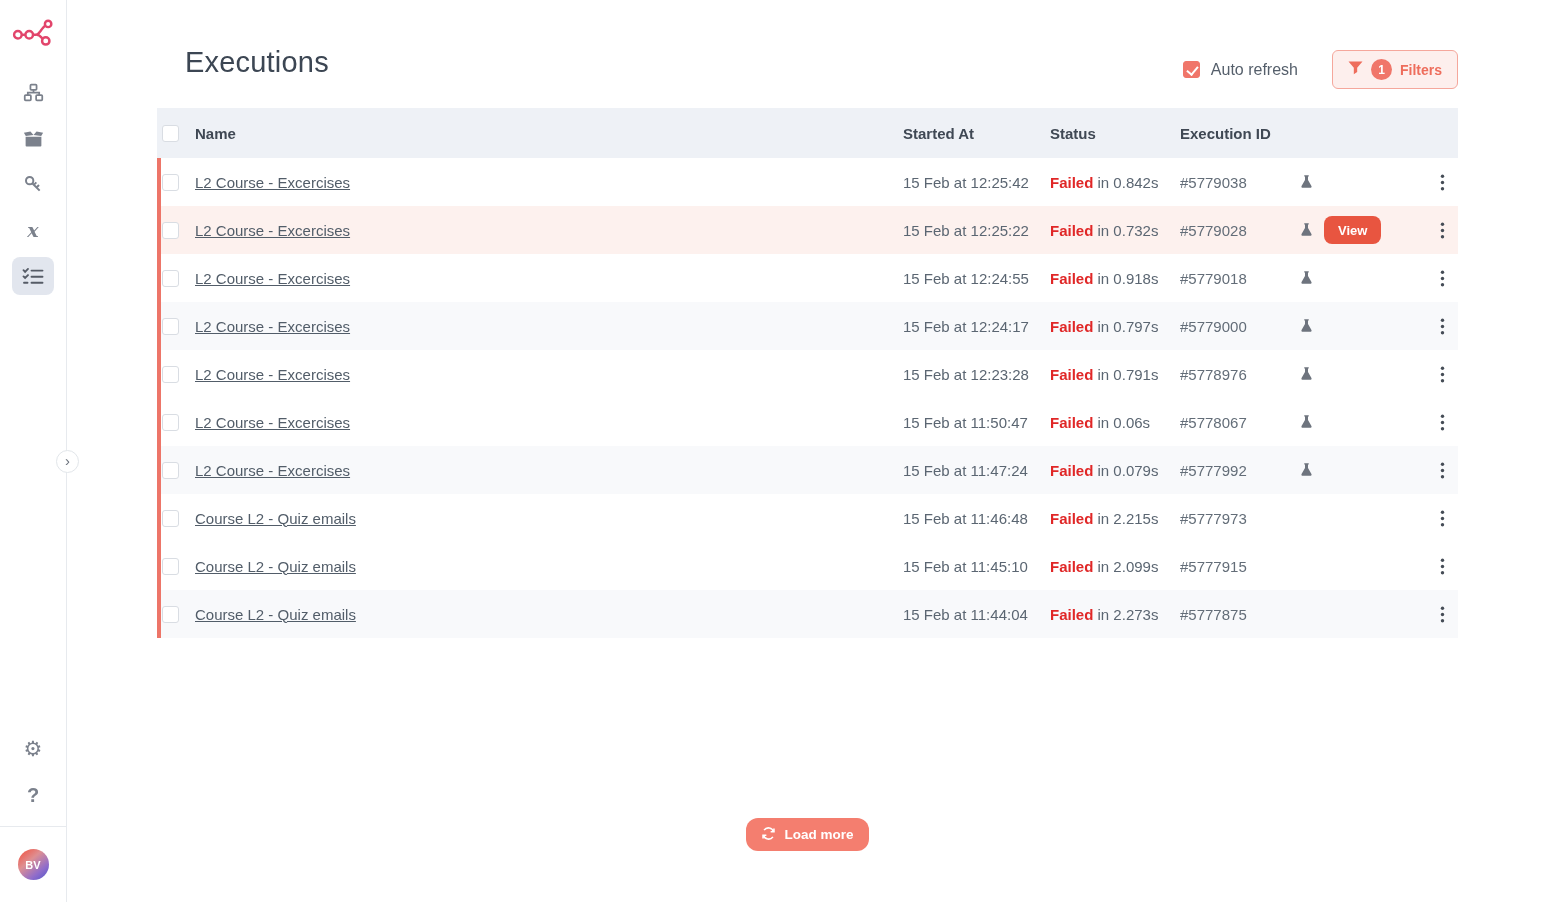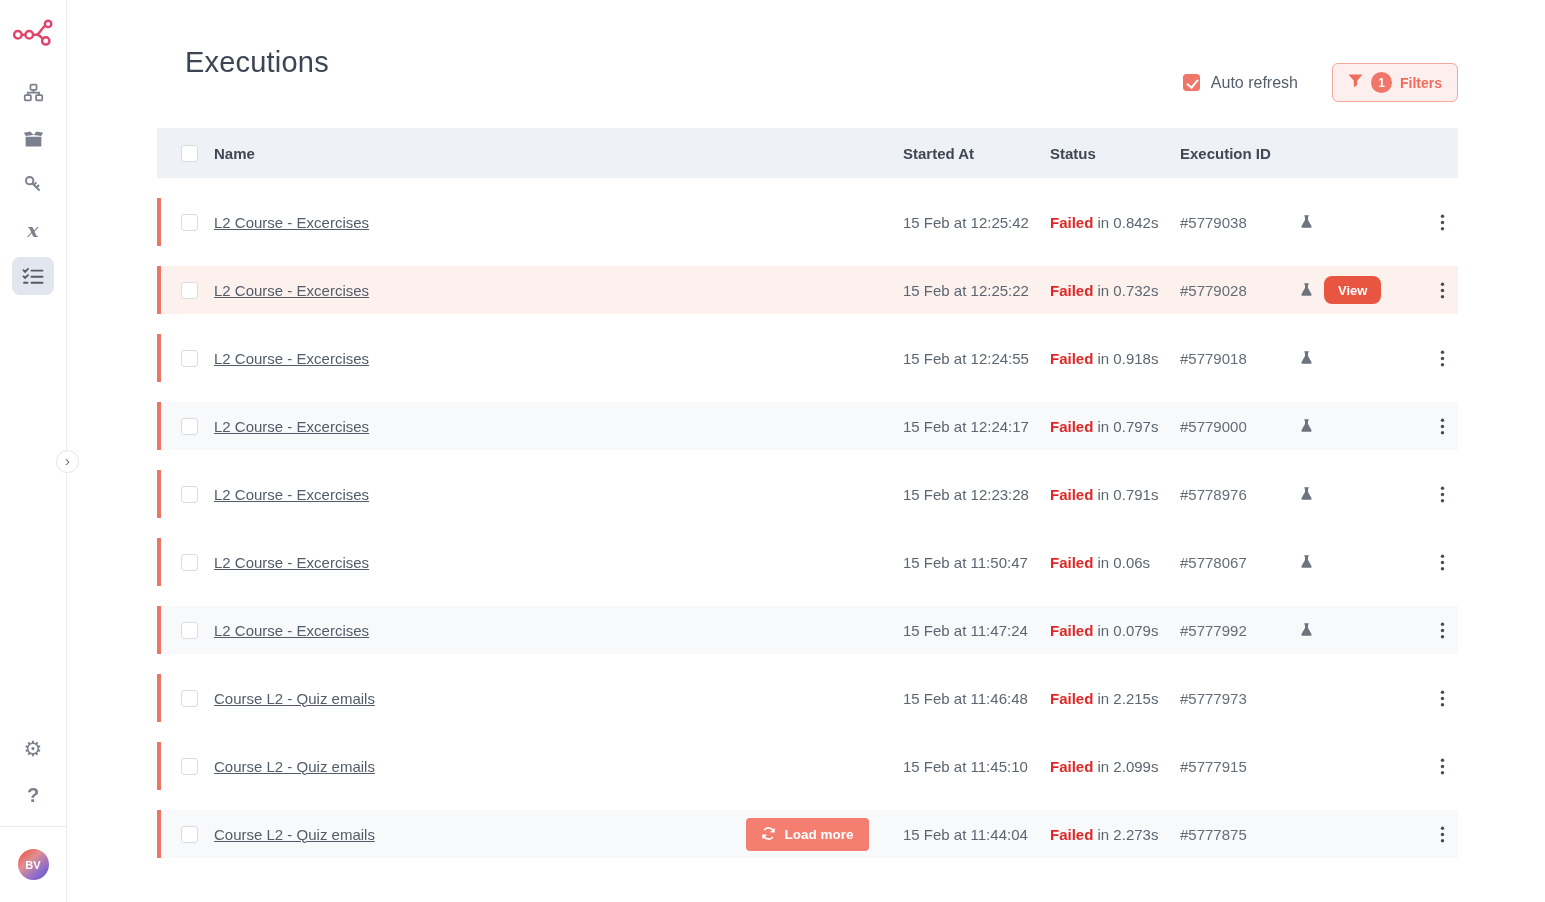--- a/index.html
+++ b/index.html
@@ -28,55 +28,55 @@
             color:#fff; font-size:11px; font-weight:700; display:flex; align-items:center; justify-content:center; }
   .expand-btn { position:absolute; left:56px; top:450px; width:23px; height:23px; border-radius:50%;
                 background:#fff; border:1px solid #e2e6ea; color:#6b727c; z-index:5;
                 display:flex; align-items:center; justify-content:center; font-size:15px; cursor:pointer; }
   .expand-btn span { margin-top:-2px; }
 
   
   .content { position:absolute; left:157px; top:0; width:1301px; }
   .page-title { margin-top:46px; font-size:29px; font-weight:400; color:#3c4653; letter-spacing:.2px;margin-left:28px; }
 
-  .top-controls { position:absolute; right:0; top:63px; display:flex; align-items:center; gap:34px; }
+  .top-controls { position:absolute; right:0; top:50px; display:flex; align-items:center; gap:34px; }
   .auto-refresh { display:flex; align-items:center; gap:11px; cursor:pointer; }
   .checkbox { width:17px; height:17px; border-radius:3px; border:1px solid #d9dde3; background:#fff; position:relative; }
   .checkbox.checked { background:#f0766a; border-color:#f0766a; }
   .checkbox.checked::after { content:""; position:absolute; left:5px; top:2px; width:5px; height:9px;
                              border:solid #fff; border-width:0 2px 2px 0; transform:rotate(40deg); }
   .auto-refresh-label { font-size:16px; color:#555f6b; }
   .filters-btn { display:flex; align-items:center; gap:8px; height:39px; padding:0 15px;
                  background:#fdefed; border:1px solid #f5a79c; border-radius:6px; cursor:pointer; }
   .filters-badge { width:21px; height:21px; border-radius:50%; background:#f0766a; color:#fff;
                    font-size:12px; font-weight:700; display:flex; align-items:center; justify-content:center; }
   .filters-label { color:#ee6d5c; font-size:14px; font-weight:700; }
 
   
   .table { position:absolute; left:0; top:108px; width:1301px; }
   .t-grid { display:grid; grid-template-columns:33px 1fr 147px 130px 109px 35px 103px 31px;
-            align-items:center; padding-left:24px;margin-top:20px; }
+            align-items:center; padding-left:5px; }
   .t-head { height:50px; background:#eef1f6; font-weight:700; font-size:15px; color:#3f4854; }
   .t-row { height:48px; position:relative; background:#fff; font-size:15px; }
   .t-row::before { content:""; position:absolute; left:0; top:0; bottom:0; width:4px; background:#ed7568; }
   .t-row.bg-gray { background:#f8f9fb; }
   .t-row.bg-selected { background:#fdf1ee; }
   .name-link { color:#525d69; text-decoration:underline; cursor:pointer; }
   .started-cell, .dur { color:#5b6672; }
   .status-cell .failed { color:#e02727; font-weight:700; }
   .execid-cell { color:#636d78; }
   .flask-cell { display:flex; justify-content:center; }
   .view-btn { height:28px; padding:0 14px; background:#e85540; border:none; border-radius:8px;
               color:#fff; font-size:13px; font-weight:700; font-family:inherit; cursor:pointer; }
   .dots-cell { display:flex; justify-content:center; cursor:pointer; }
 
   
   .load-more-wrap { position:absolute; left:0; top:818px; width:1301px; display:flex; justify-content:center; }
   .load-more { display:inline-flex; align-items:center; gap:8px; height:33px; padding:0 15px;
-               background:#f47e6f; border:none; border-radius:4px; color:#fff;
+               background:#f47e6f; border:none; border-radius:12px; color:#fff;
                font-size:13.5px; font-weight:700; font-family:inherit; cursor:pointer; }
 </style>
 </head>
 <body>
 
 <div class="sidebar">
   <div class="logo">
     <svg width="42" height="34" viewBox="0 0 44 36" fill="none" stroke="#e2456b" stroke-width="2.6">
       <circle cx="6" cy="22" r="4"></circle>
       <line x1="10" y1="22" x2="14" y2="22"></line>

